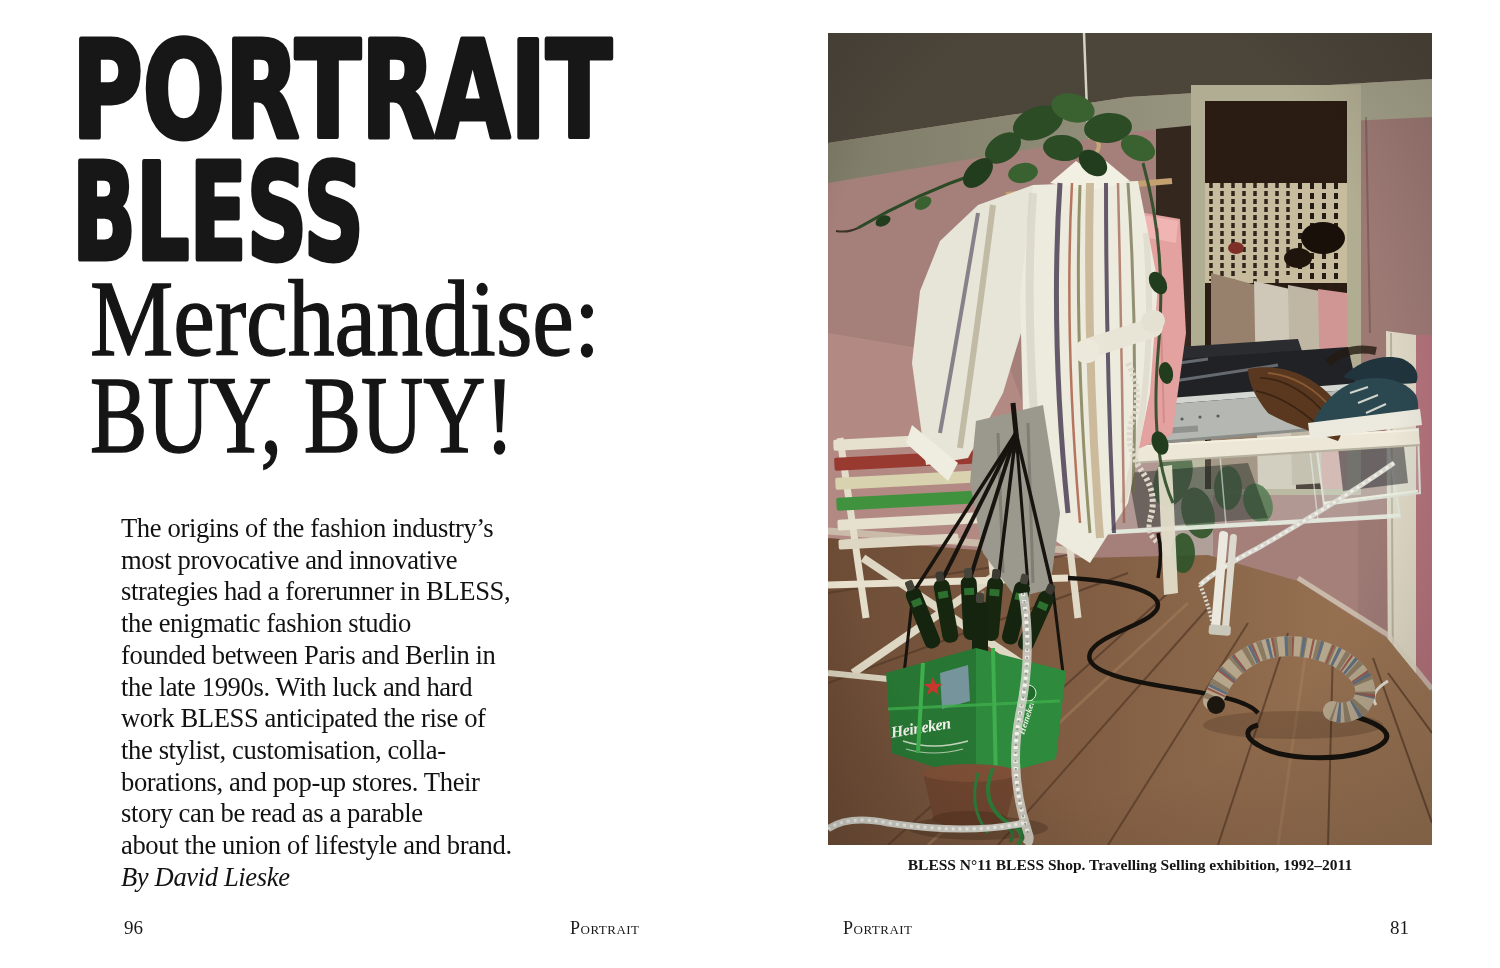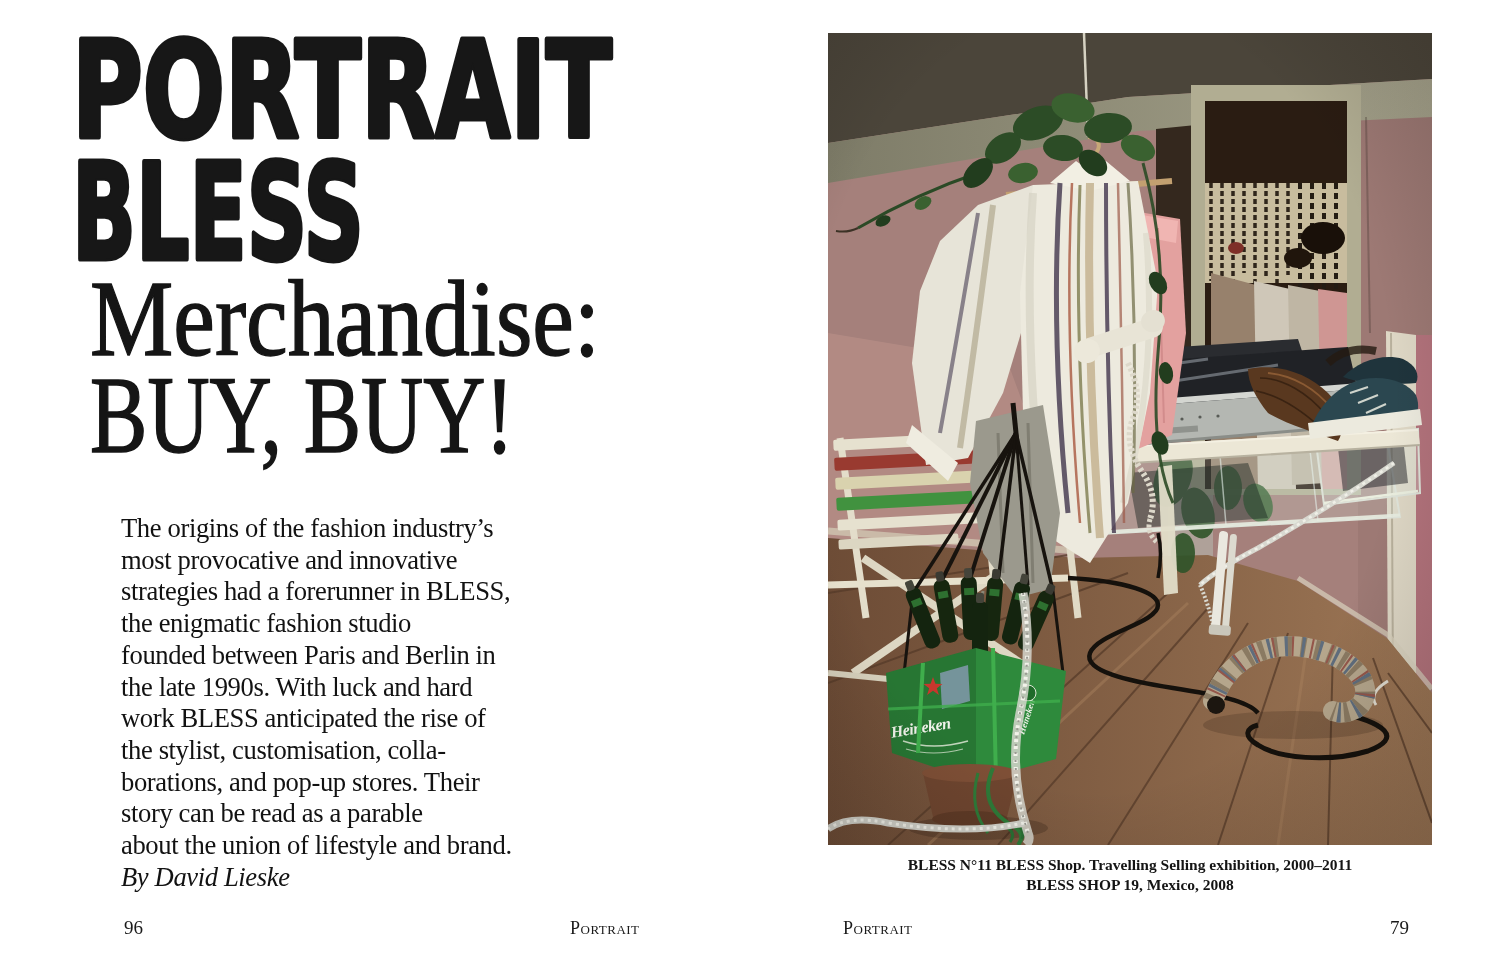--- a/index.html
+++ b/index.html
@@ -414,21 +414,20 @@
       <rect x="386" y="498" width="9" height="100" rx="4" fill="#eae8df"></rect>
       <rect x="397" y="500" width="7" height="98" rx="3.5" fill="#dcdacf"></rect>
       <rect x="384" y="592" width="22" height="10" rx="3" fill="#c9c6ba"></rect>
     </g>
 
     <rect x="0" y="0" width="604" height="812" fill="url(#vig)"></rect>
   </svg>
 
   <div id="caption">
     <div>
-      <span class="it">BLESS N°11 BLESS Shop. Travelling Selling exhibition</span><span>, 2000–2011</span>
+      <span class="it">BLESS N°11 BLESS Shop. Travelling Selling exhibition</span><span>, 1992–2011</span>
     </div>
-    <div>BLESS SHOP 19, Mexico, 2008</div>
   </div>
 
   <div class="footer-label" style="left:843px">Portrait</div>
-  <div class="footer-num" style="left:1390px">79</div>
+  <div class="footer-num" style="left:1390px">81</div>
 
 </div>
 
 </body></html>

